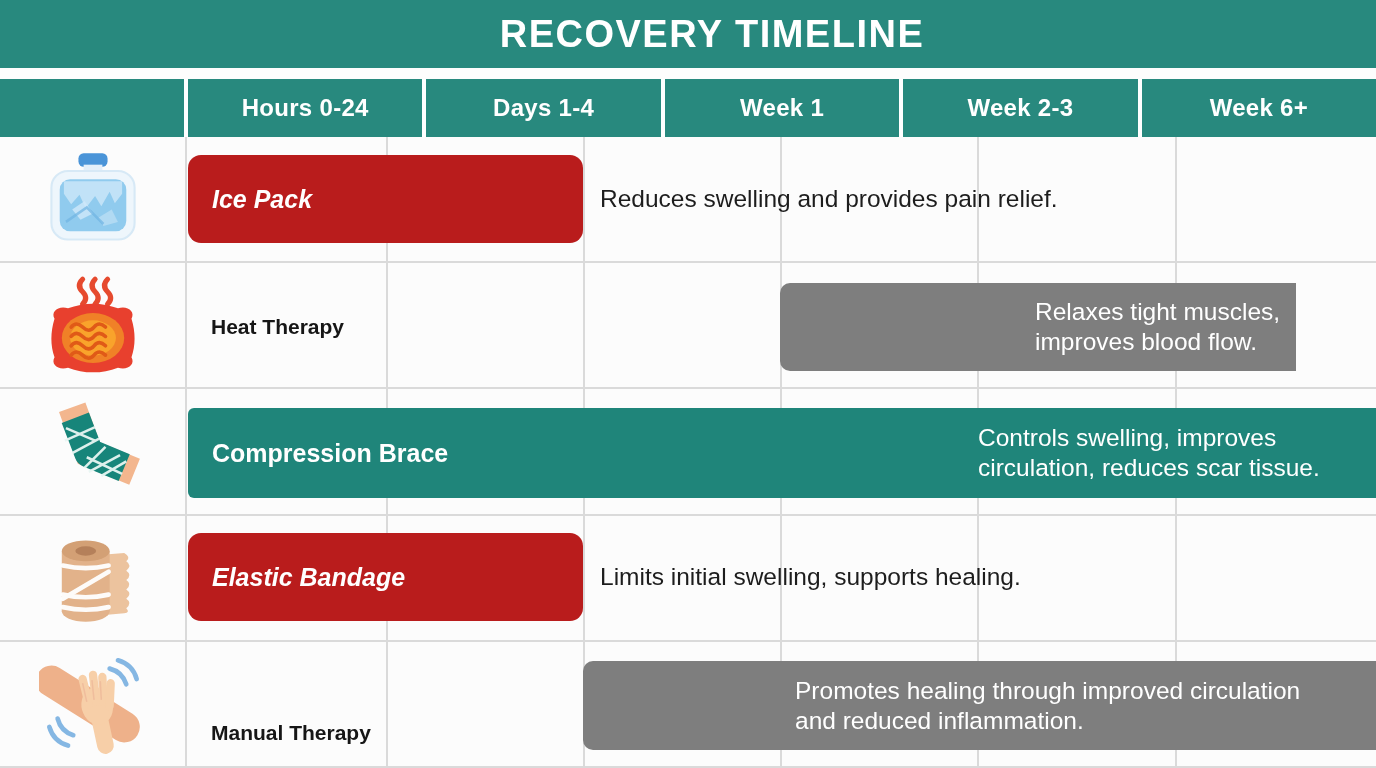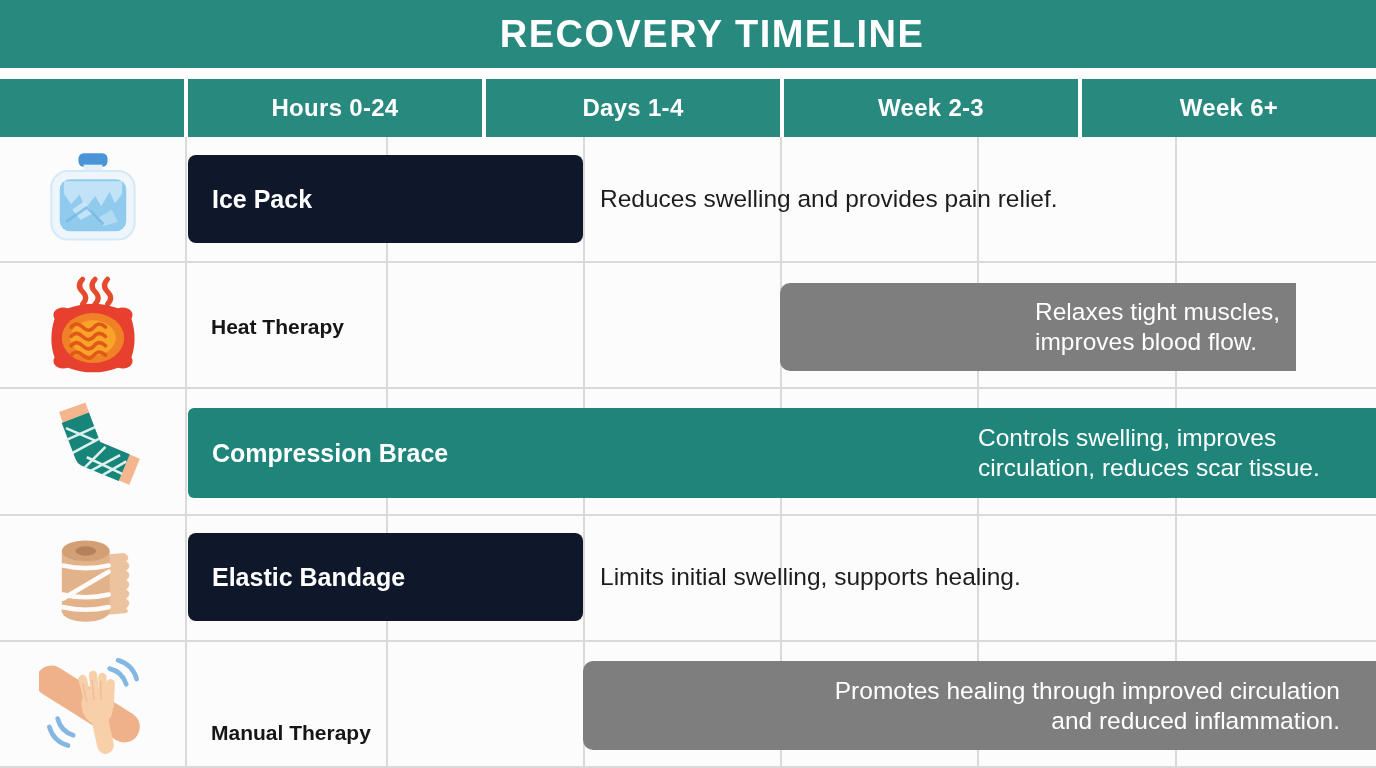--- a/index.html
+++ b/index.html
@@ -37,21 +37,21 @@
   .row:last-child{border-bottom:none;}
   .icon-cell{width:186px;flex:none;display:flex;align-items:center;justify-content:center;}
   .vline{
     position:absolute;top:0;bottom:0;width:2px;background:#dadada;z-index:0;
   }
   
   .bar{
     position:absolute;z-index:2;display:flex;align-items:center;
     box-sizing:border-box;
   }
-  .bar-dark{background:#0f172a;border-radius:8px;}
+  .bar-dark{background:#b91c1c;border-radius:13px;font-style:italic;}
   .bar-gray{background:#7e7e7e;border-radius:10px 0 0 10px;}
   .bar-teal{background:#1f857a;border-radius:6px 0 0 6px;}
   .bar-label{
     color:#ffffff;font-size:25px;font-weight:800;padding-left:24px;white-space:nowrap;
   }
   .free-label{
     position:absolute;z-index:2;display:flex;align-items:center;
     color:#161616;font-size:21px;font-weight:800;white-space:nowrap;
   }
   .desc-out{
@@ -69,20 +69,21 @@
 <div class="canvas">
 
   <div class="title-band">
     <h1>RECOVERY TIMELINE</h1>
   </div>
 
   <div class="header-band">
     <div class="hcell hlabel"></div>
     <div class="hcell">Hours 0-24</div>
     <div class="hcell">Days 1-4</div>
+    <div class="hcell">Week 1</div>
     <div class="hcell">Week 2-3</div>
     <div class="hcell">Week 6+</div>
   </div>
 
   <div class="body">
 
     <div class="vline" style="left:185px"></div>
     <div class="vline" style="left:386px"></div>
     <div class="vline" style="left:583px"></div>
     <div class="vline" style="left:780px"></div>
@@ -203,17 +204,17 @@
     </div>
 
     <div class="bar bar-teal" style="left:188px;top:271px;width:1188px;height:90px;">
       <span class="bar-label">Compression Brace</span>
       <div class="note" style="position:absolute;left:790px;width:390px;">Controls swelling, improves circulation, reduces scar tissue.</div>
     </div>
     <div class="desc-out" style="left:600px;top:396px;height:88px;">Limits initial swelling, supports healing.</div>
 
     <div class="free-label" style="left:211px;top:552px;height:88px;">Manual Therapy</div>
     <div class="bar bar-gray" style="left:583px;top:524px;width:793px;height:89px;">
-      <div class="note" style="margin-left:212px;width:545px;text-align:right;">Promotes healing through improved circulation and reduced inflammation.</div>
+      <div class="note" style="margin-left:212px;width:545px;">Promotes healing through improved circulation and reduced inflammation.</div>
     </div>
 
   </div>
 </div>
 
 </body></html>

